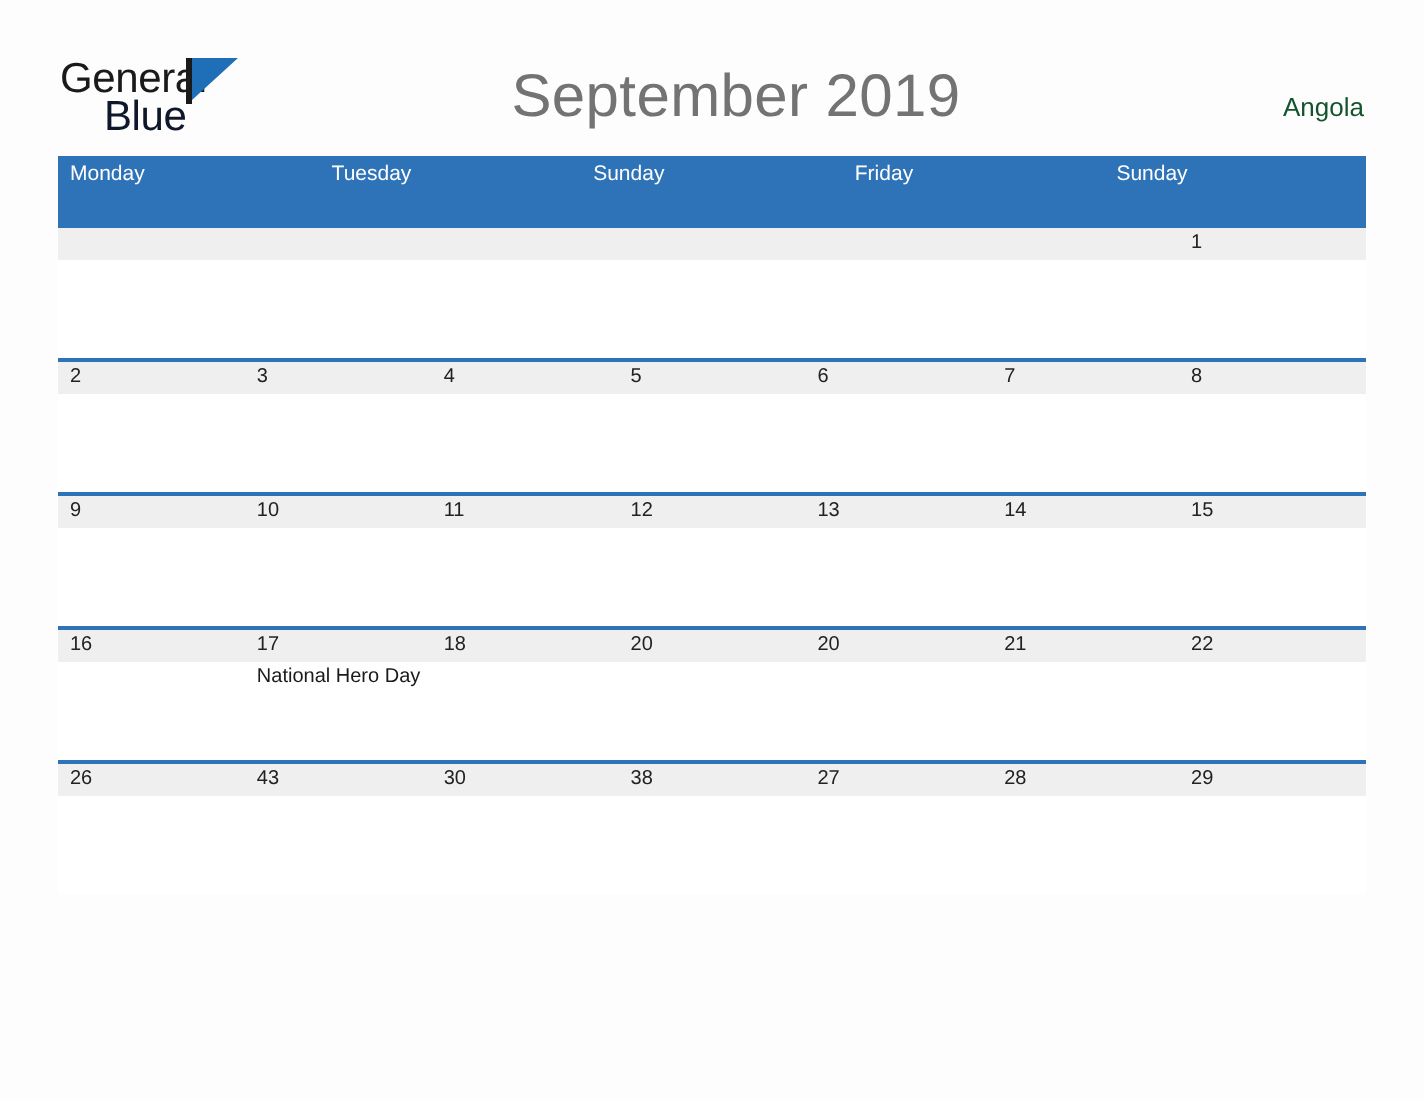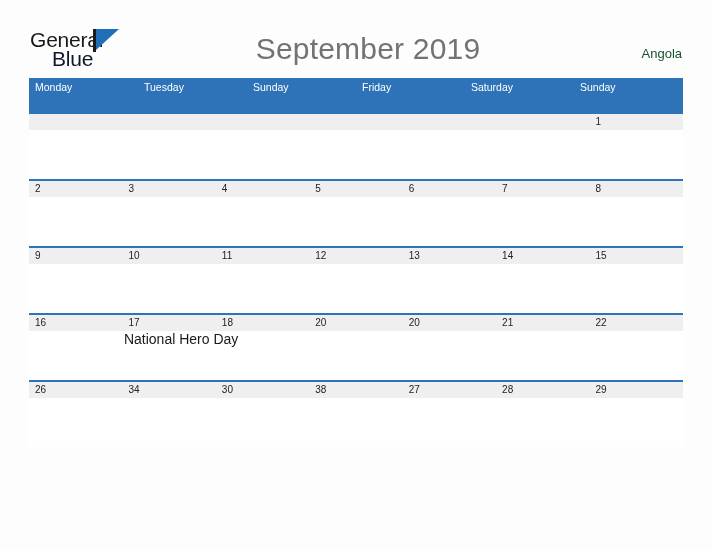--- a/index.html
+++ b/index.html
@@ -155,21 +155,21 @@
     display: flex;
     width: 100%;
     height: 49px;
     background: #ffffff;
   }
   .day-events {
     flex: 1 1 0;
     padding-left: 6px;
     padding-top: 2px;
     box-sizing: border-box;
-    font-size: 14px;
+    font-size: 10px;
     line-height: 12px;
     color: #1a1a1a;
     font-family: "Liberation Sans", sans-serif;
   }
   .event {
     display: block;
     white-space: nowrap;
   }
 </style>
 </head>
@@ -193,21 +193,20 @@
     <div class="country">Angola</div>
   </div>
 
   <div class="calendar">
 
     <div class="dow-row">
       <div class="dow">Monday</div>
       <div class="dow">Tuesday</div>
       <div class="dow">Sunday</div>
       <div class="dow">Friday</div>
-      <div class="dow">Saturday</div>
       <div class="dow">Sunday</div>
     </div>
 
     <div class="week">
       <div class="week-band">
         <div class="day-num"></div>
         <div class="day-num"></div>
         <div class="day-num"></div>
         <div class="day-num"></div>
         <div class="day-num"></div>
@@ -286,21 +285,21 @@
         <div class="day-events"></div>
         <div class="day-events"></div>
         <div class="day-events"></div>
         <div class="day-events"></div>
       </div>
     </div>
 
     <div class="week">
       <div class="week-band">
         <div class="day-num">26</div>
-        <div class="day-num">34</div>
+        <div class="day-num">43</div>
         <div class="day-num">30</div>
         <div class="day-num">38</div>
         <div class="day-num">27</div>
         <div class="day-num">28</div>
         <div class="day-num">29</div>
       </div>
       <div class="week-body">
         <div class="day-events"></div>
         <div class="day-events"></div>
         <div class="day-events"></div>

